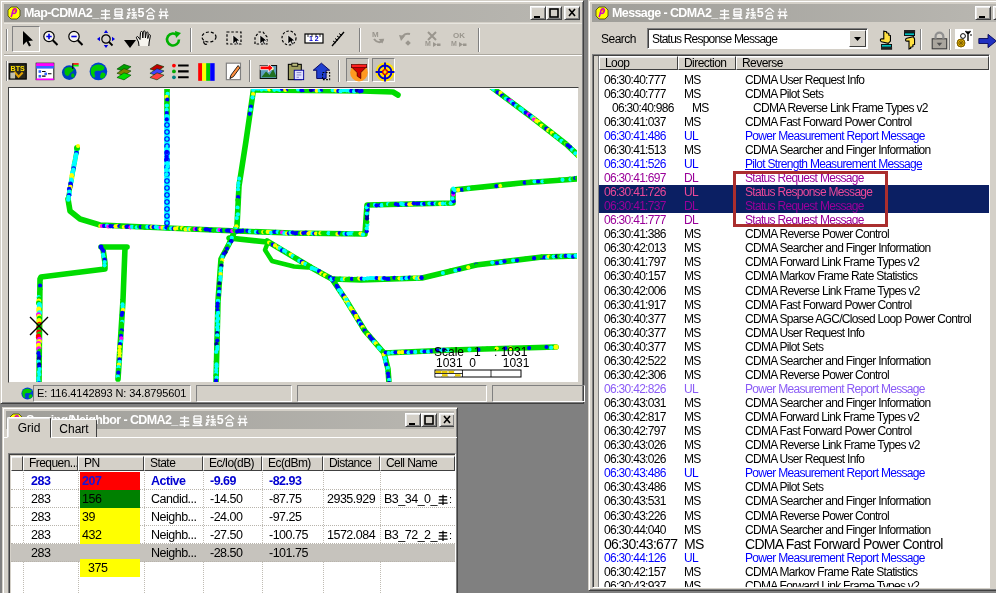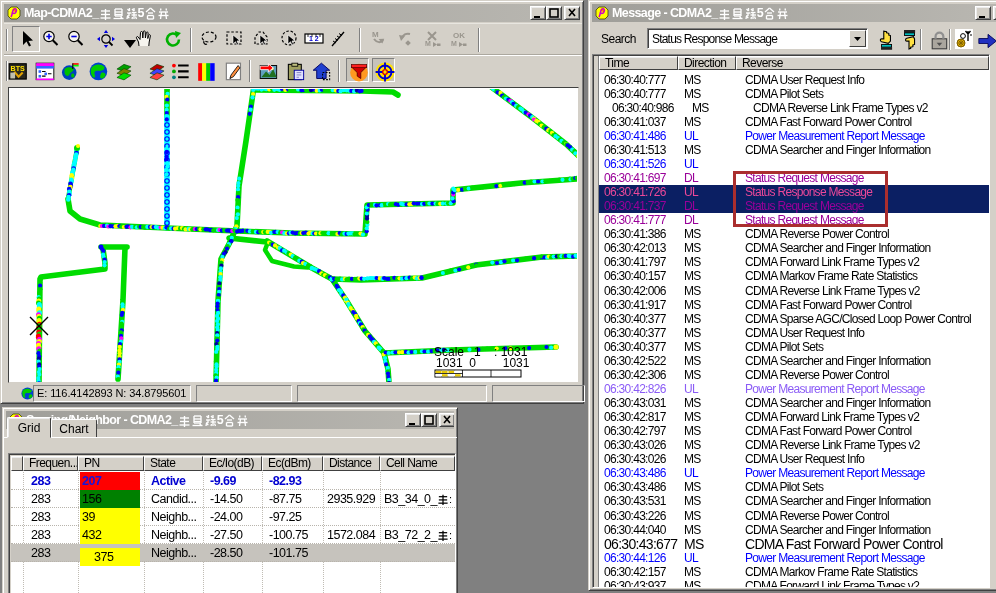--- a/index.html
+++ b/index.html
@@ -1142,21 +1142,21 @@
         <path d="M13 2 V12 M10.5 2 L13 5 L15.5 2" stroke="#000" stroke-width="1.35" fill="none"></path>
         <path d="M15 6 H17" stroke="#000" stroke-width="1.2"></path>
       </svg>
       <svg class="ico" style="left:389px;top:6px" width="24" height="20" viewBox="0 0 24 18">
         <polygon points="1,6 12,6 12,1 22,9 12,17 12,12 1,12" fill="#2030c0" stroke="#000050" stroke-width="1"></polygon>
       </svg>
 </div>
     <div style="position:absolute;left:3px;top:53px;width:398px;height:534px;background:#d4d0c8;border:1px solid;border-color:#808080 #fff #fff #808080;box-shadow:inset 1px 1px 0 #404040">
 <div style="position:absolute;left:1px;top:1px;width:5px;height:531px;background:#d4d0c8;border-right:1px solid #808080"></div>
 <div style="position:absolute;left:6px;top:1px;width:390px;height:531px;background:#fff;overflow:hidden">
-<div class="hdrcell" style="left:0;width:79px;height:14px">Time</div>
+<div class="hdrcell" style="left:0;width:79px;height:14px">Loop</div>
 <div class="hdrcell" style="left:79px;width:58px;height:14px">Direction</div>
 <div class="hdrcell" style="left:137px;width:253px;height:14px">Reverse</div>
 <div style="position:absolute;left:0;top:0;width:390px;height:531px">
           <div style="position:absolute;left:0;top:16.6px;width:100%;height:14.06px;color:#000000;font-size:12px;letter-spacing:-0.7px;line-height:14.06px;white-space:nowrap">
             <span style="position:absolute;left:5px">06:30:40:777</span>
             <span style="position:absolute;left:85px">MS</span>
             <span style="position:absolute;left:146px;">CDMA User Request Info</span>
           </div>
           <div style="position:absolute;left:0;top:30.7px;width:100%;height:14.06px;color:#000000;font-size:12px;letter-spacing:-0.7px;line-height:14.06px;white-space:nowrap">
             <span style="position:absolute;left:5px">06:30:40:777</span>
@@ -1179,20 +1179,21 @@
             <span style="position:absolute;left:146px;">Power Measurement Report Message</span>
           </div>
           <div style="position:absolute;left:0;top:86.9px;width:100%;height:14.06px;color:#000000;font-size:12px;letter-spacing:-0.7px;line-height:14.06px;white-space:nowrap">
             <span style="position:absolute;left:5px">06:30:41:513</span>
             <span style="position:absolute;left:85px">MS</span>
             <span style="position:absolute;left:146px;">CDMA Searcher and Finger Information</span>
           </div>
           <div style="position:absolute;left:0;top:101.0px;width:100%;height:14.06px;color:#0000ff;font-size:12px;letter-spacing:-0.7px;line-height:14.06px;white-space:nowrap">
             <span style="position:absolute;left:5px">06:30:41:526</span>
             <span style="position:absolute;left:85px">UL</span>
+            <span style="position:absolute;left:146px;text-decoration:underline;">Pilot Strength Measurement Message</span>
           </div>
           <div style="position:absolute;left:0;top:115.0px;width:100%;height:14.06px;color:#990099;font-size:12px;letter-spacing:-0.7px;line-height:14.06px;white-space:nowrap">
             <span style="position:absolute;left:5px">06:30:41:697</span>
             <span style="position:absolute;left:85px">DL</span>
             <span style="position:absolute;left:146px;">Status Request Message</span>
           </div>
           <div style="position:absolute;left:0;top:129.1px;width:100%;height:28px;background:#0b1f63;color:#ec4899;font-size:12px;letter-spacing:-0.7px;line-height:14.06px;white-space:nowrap">
             <span style="position:absolute;left:5px">06:30:41:726</span>
             <span style="position:absolute;left:85px">UL</span>
             <span style="position:absolute;left:146px;">Status Response Message</span>
@@ -1466,21 +1467,21 @@
 <span style="position:absolute;left:316px">1572.084</span>
 <span style="position:absolute;left:373px;white-space:nowrap">B3_72_2_<svg width="12" height="12" viewBox="0 0 12 13" style="vertical-align:-2px">
               <path d="M6 2 V14" stroke="#000" stroke-width="1.35" fill="none"></path>
               <path d="M1.5 4 H10.5" stroke="#000" stroke-width="1.35" fill="none"></path>
               <path d="M1.5 7.5 H10.5" stroke="#000" stroke-width="1.35" fill="none"></path>
               <path d="M1 11 H11" stroke="#000" stroke-width="1.35" fill="none"></path>
             </svg><span style="font-size:11px">:</span></span>
         </div>
         <div style="position:absolute;left:0;top:88.4px;width:444px;height:18.1px;background:#c6c3bd;color:#000;font-weight:normal;font-size:12.5px;letter-spacing:-0.5px;line-height:18px;border-bottom:1px dotted #b8b4ac">
 <span style="position:absolute;left:20px">283</span>
-<div style="position:absolute;left:69px;top:4px;width:60px;height:17.6px;background:#ffff00;color:#000;padding-left:14px">375</div>
+<div style="position:absolute;left:69px;top:15px;width:60px;height:17.6px;background:#ffff00;color:#000;padding-left:8px">375</div>
 <span style="position:absolute;left:140px">Neighb...</span>
 <span style="position:absolute;left:199px">-28.50</span>
 <span style="position:absolute;left:258px">-101.75</span>
 <span style="position:absolute;left:316px"></span>
 <span style="position:absolute;left:373px;white-space:nowrap"></span>
         </div>
 </div>
     </div>
   </div>
 </body></html>

